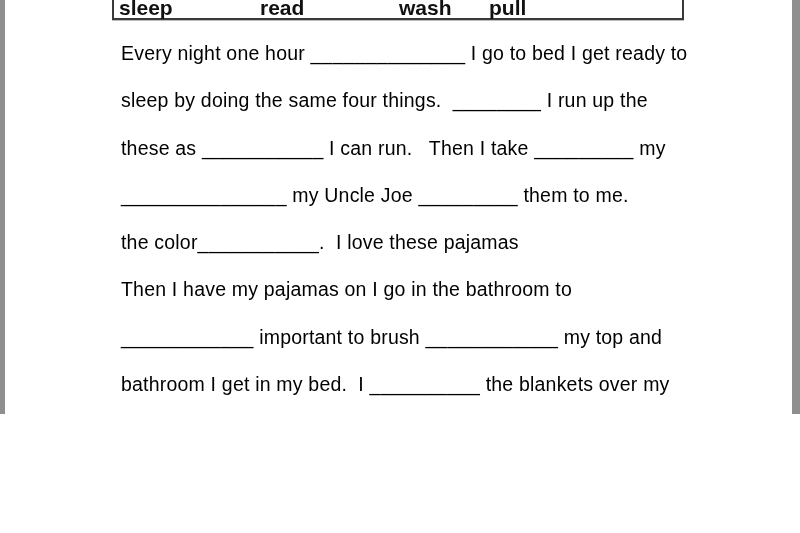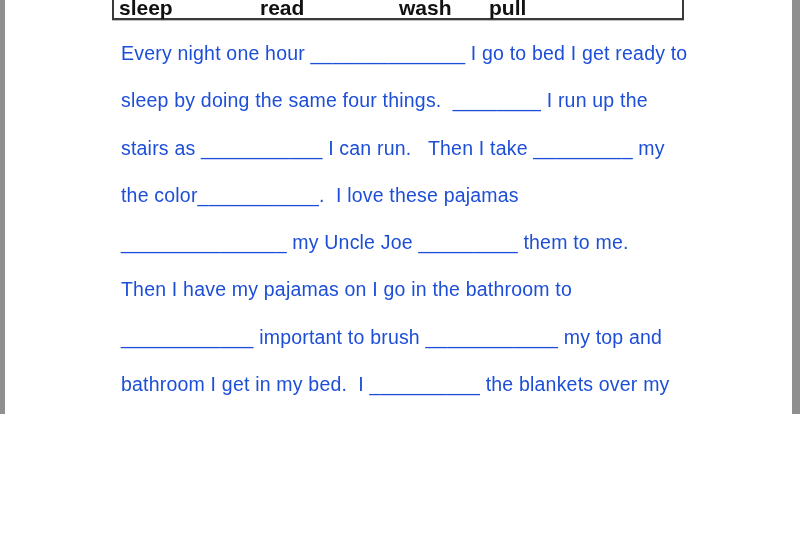--- a/index.html
+++ b/index.html
@@ -51,21 +51,21 @@
   .passage {
     position: absolute;
     left: 121px;
     top: 30px;
     width: 640px;
   }
   .pline {
     height: 47.3px;
     line-height: 47.3px;
     font-size: 19.5px;
-    color: #1d4ed8;
+    color: #000000;
     white-space: pre;
     letter-spacing: 0.2px;
   }
 </style>
 </head>
 <body>
 
 <div class="stage">
 
   <div class="edge-strip left"></div>
@@ -74,21 +74,21 @@
   <div class="wordbank">
     <span class="word w0">sleep</span>
     <span class="word w1">read</span>
     <span class="word w2">wash</span>
     <span class="word w3">pull</span>
   </div>
 
   <div class="passage">
     <div class="pline">Every night one hour ______________ I go to bed I get ready to</div>
     <div class="pline">sleep by doing the same four things.  ________ I run up the</div>
-    <div class="pline">stairs as ___________ I can run.   Then I take _________ my</div>
+    <div class="pline">these as ___________ I can run.   Then I take _________ my</div>
+    <div class="pline">_______________ my Uncle Joe _________ them to me.</div>
     <div class="pline">the color___________.  I love these pajamas</div>
-    <div class="pline">_______________ my Uncle Joe _________ them to me.</div>
     <div class="pline">Then I have my pajamas on I go in the bathroom to</div>
     <div class="pline">____________ important to brush ____________ my top and</div>
     <div class="pline">bathroom I get in my bed.  I __________ the blankets over my</div>
   </div>
 
 </div>
 
 </body></html>

